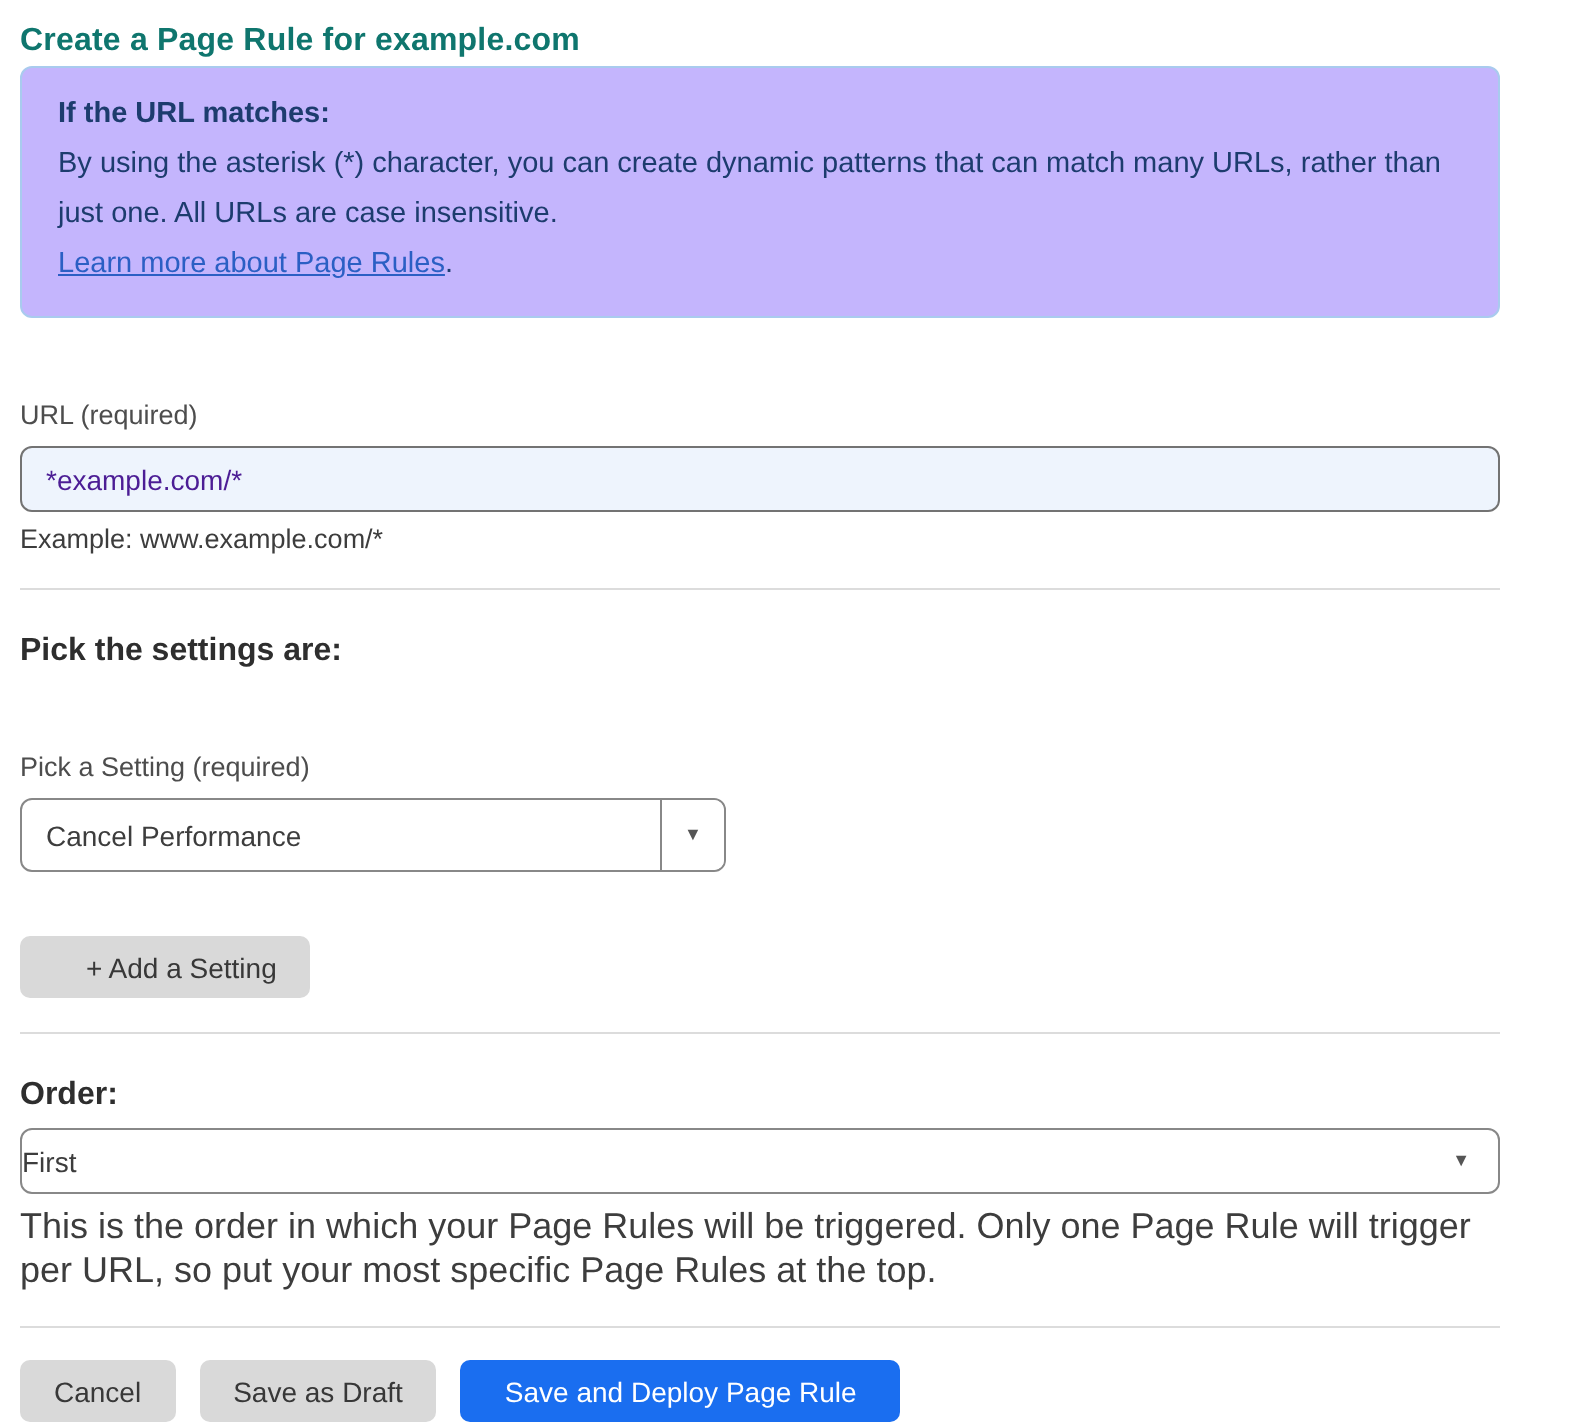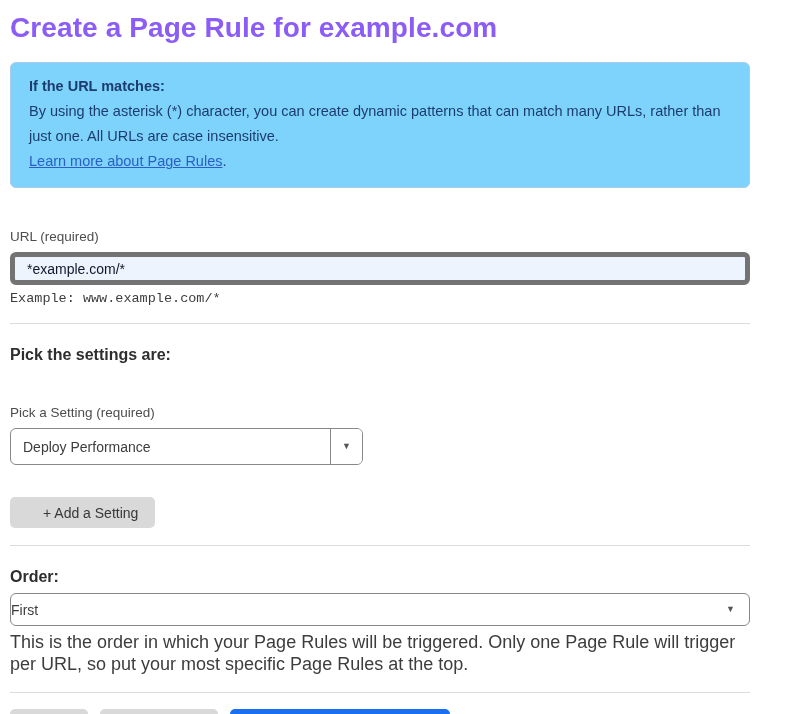--- a/index.html
+++ b/index.html
@@ -5,30 +5,30 @@
   * { box-sizing: border-box; }
   html, body { margin: 0; padding: 0; background: #ffffff; }
   body {
     font-family: "Liberation Sans", sans-serif;
     color: #333;
     width: 790px;
   }
   .page { padding: 12px 30px 20px 10px; width: 780px; }
 
   .page-title {
-    font-size: 28px;
+    font-size: 16px;
     font-weight: 700;
-    color: #8b5cf6;
+    color: #0f766e;
     margin: 0;
     letter-spacing: 0.1px;
   }
 
   .callout {
-    margin-top: 18px;
-    background: #7dd3fc;
+    margin-top: 3px;
+    background: #c4b5fd;
     border: 1px solid #a9cbee;
     border-radius: 6px;
     padding: 11px 18px 13px;
     color: #1d3c6e;
     font-size: 14.5px;
     line-height: 25px;
   }
   .callout-heading { font-weight: 700; }
   .callout-body { margin: 0; }
   .callout-link {
@@ -41,35 +41,34 @@
     display: block;
     margin-top: 41px;
     font-size: 13.5px;
     color: #4d4d4d;
   }
 
   .url-input {
     margin-top: 8px;
     width: 100%;
     height: 33px;
-    border: 5px solid #737373;
+    border: 1px solid #737373;
     border-radius: 6px;
     background: #eef4fd;
     padding: 0 12px;
     font-size: 14px;
-    color: #0f172a;
+    color: #4c1d95;
     font-family: "Liberation Sans", sans-serif;
     outline: none;
   }
 
   .field-hint {
     margin-top: 6px;
     font-size: 13.5px;
     color: #3d3d3d;
-    font-family: Liberation Mono, monospace;
   }
 
   .divider {
     border: none;
     border-top: 1px solid #dcdcdc;
     margin: 17px 0 0 0;
   }
 
   .section-heading {
     font-size: 16px;
@@ -195,21 +194,21 @@
   <input class="url-input" type="text" value="*example.com/*" style="">
   <div class="field-hint">Example: www.example.com/*</div>
 
   <hr class="divider">
 
   <h2 class="section-heading">Pick the settings are:</h2>
 
   <label class="field-label">Pick a Setting (required)</label>
   <div class="setting-row">
     <div class="combo">
-      <div class="combo-value">Deploy Performance</div>
+      <div class="combo-value">Cancel Performance</div>
       <div class="combo-arrow-btn">
         <span class="arrow-glyph">▼</span>
       </div>
     </div>
   </div>
 
   <button class="btn btn-gray add-setting-btn">+ Add a Setting</button>
 
   <hr class="divider">
 

